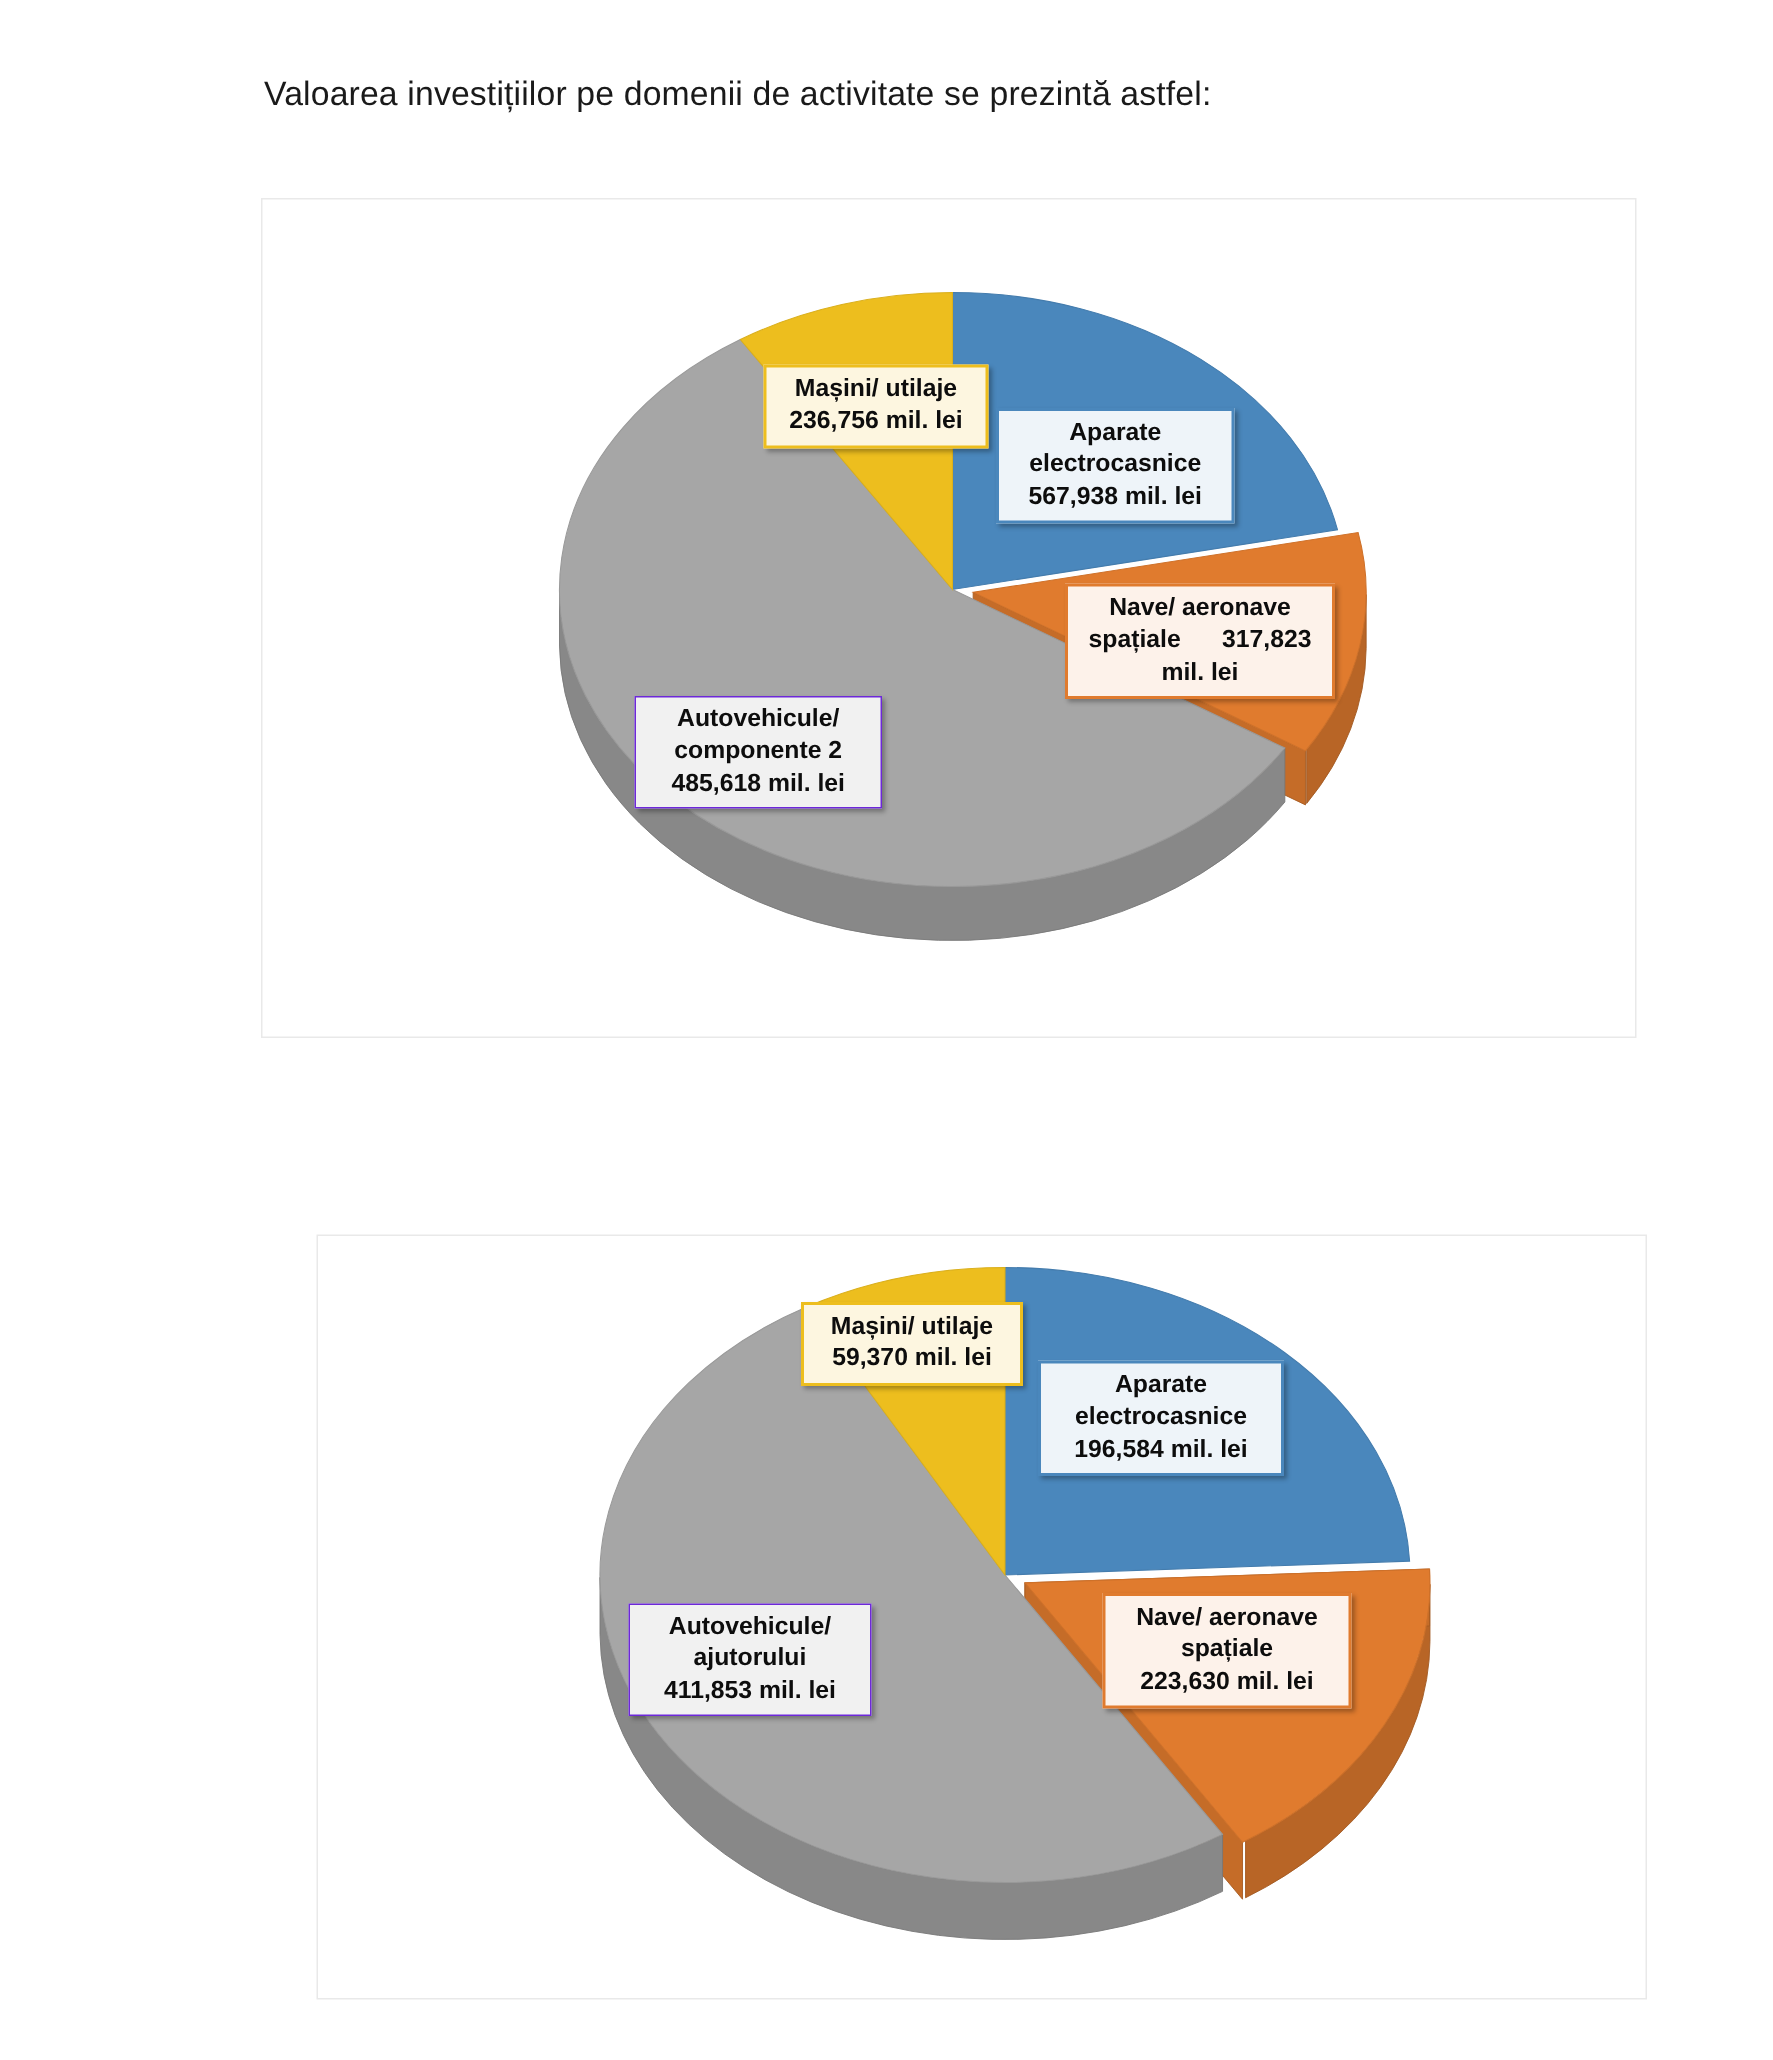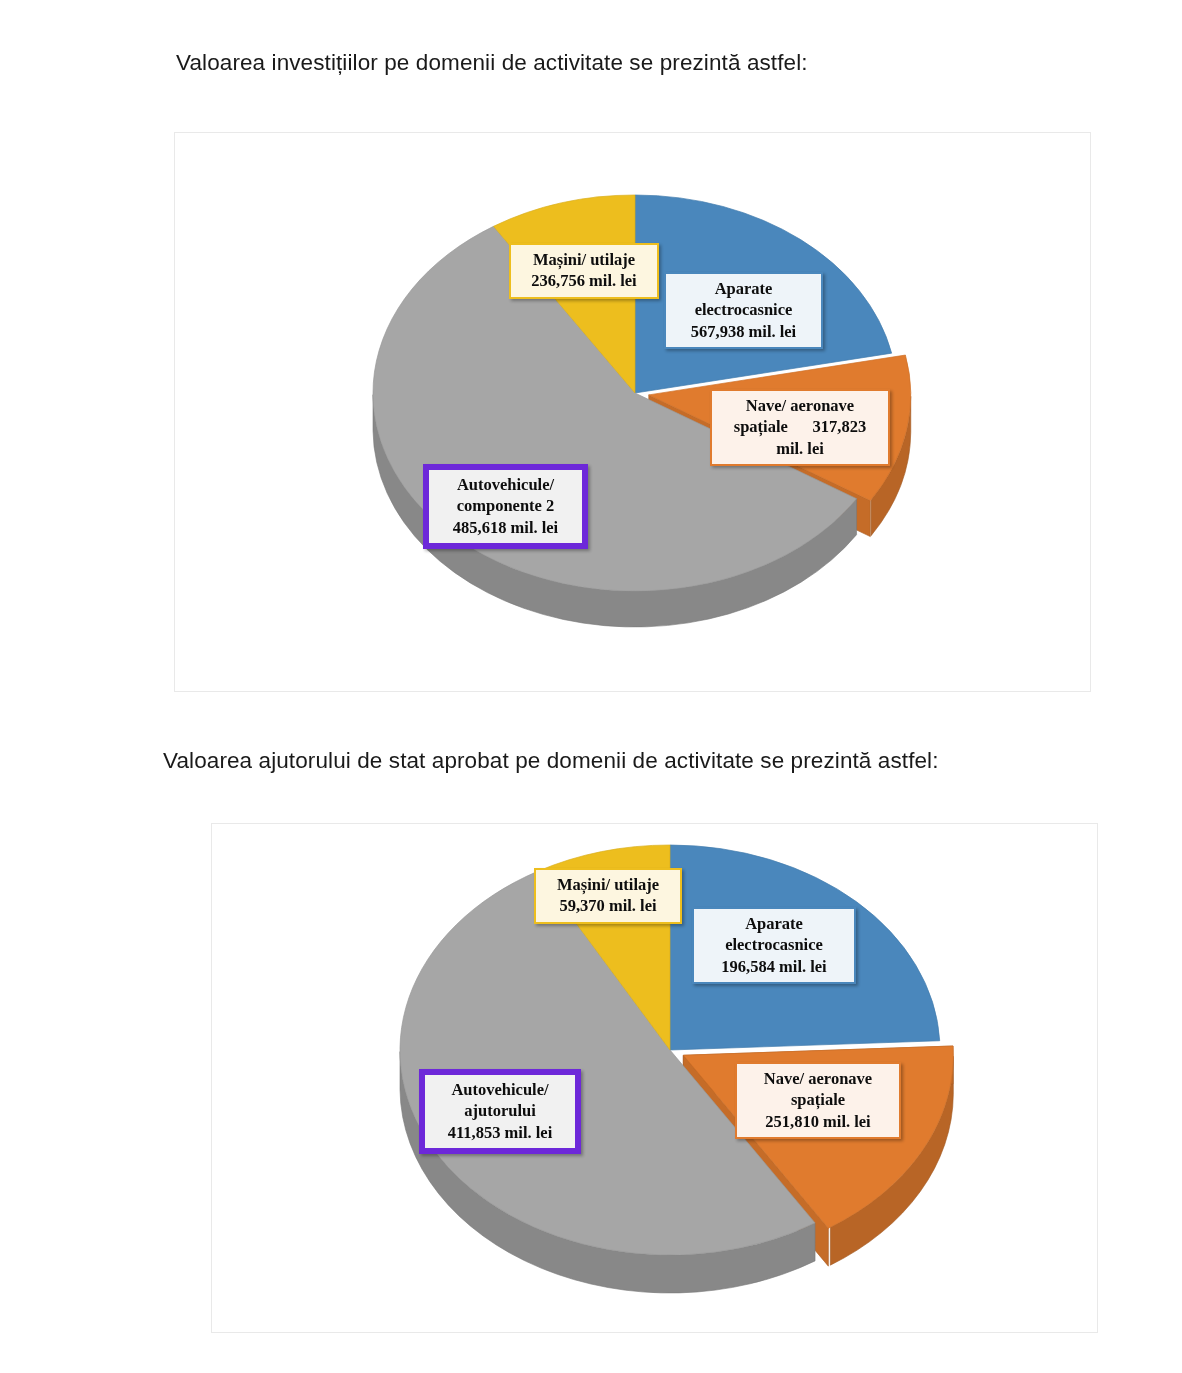--- a/index.html
+++ b/index.html
@@ -38,35 +38,35 @@
   #chart-frame-1 { left: 174px; top: 132px; width: 917px; height: 560px; }
   #chart-frame-2 { left: 211px; top: 823px; width: 887px; height: 510px; }
 
   .pie-wrap { position: absolute; }
   .pie-wrap svg { display: block; overflow: visible; }
 
   
   .callout {
     position: absolute;
     box-sizing: border-box;
-    font-family: Liberation Serif, serif;
+    font-family: Liberation Sans, sans-serif;
     font-weight: bold;
     color: #0d0d0d;
     text-align: center;
     line-height: 1.29;
     box-shadow: 2px 2px 3px rgba(0,0,0,0.30);
     padding: 4px 7px 5px 7px;
     background: #f2f2f2;
   }
   .callout .ln { display: block; white-space: pre; }
 
   .callout.blue   { background: #eef4f9; border: 2px solid #4a87bc; }
   .callout.orange { background: #fdf2ea; border: 2px solid #e07b2e; }
   .callout.gold   { background: #fdf6e0; border: 2px solid #edbe1e; }
-  .callout.gray   { background: #f1f1f1; border: 6px solid #6d28d9; }
+  .callout.gray   { background: #f1f1f1; border: 1px solid #6d28d9; }
 </style>
 </head>
 <body>
 
 <div class="page">
 
   <div class="intro-text" id="intro-1">Valoarea investițiilor pe domenii de activitate se prezintă astfel:</div>
 
   <div class="chart-frame" id="chart-frame-1">
 
@@ -103,21 +103,20 @@
       <span class="ln">mil. lei</span>
     </div>
 
     <div class="callout gray" id="c1-gray" style="left:248px; top:331px; width:165px; font-size:16.5px;">
       <span class="ln">Autovehicule/</span>
       <span class="ln">componente 2</span>
       <span class="ln">485,618 mil. lei</span>
     </div>
   </div>
 
-  <div class="intro-text" id="intro-2">Valoarea ajutorului de stat aprobat pe domenii de activitate se prezintă astfel:</div>
 
   <div class="chart-frame" id="chart-frame-2">
 
     <div class="pie-wrap" id="pie-wrap-2" style="left:186px; top:14px;">
       <svg width="560" height="470" viewBox="0 0 560 470" id="pie-svg-2">
           <g>
             <path d="M 555.3066999822561 218.24610846641406 A 270 205 0 0 1 432.3596919660155 389.1807333108717 L 432.3596919660155 427.1807333108717 A 270 205 0 0 0 555.3066999822561 256.24610846641406 Z" fill="#b86526" stroke="#a15921" stroke-width="0.6"></path>
             <path d="M 285.3098751168317 217.2519244684055 L 555.0347176344866 207.99925678210658 L 555.0347176344866 245.99925678210658 L 285.3098751168317 255.2519244684055 Z" fill="#c56c28" stroke="#a65b22" stroke-width="0.6"></path>
             <path d="M 285.3098751168317 217.2519244684055 L 430.3453857545355 390.1642830338827 L 430.3453857545355 428.1642830338827 L 285.3098751168317 255.2519244684055 Z" fill="#c56c28" stroke="#a65b22" stroke-width="0.6"></path>
             <path d="M 417.03551063770385 384.91235856547723 A 270 205 0 0 1 2.008367721350453 213.6139393733316 L 2.008367721350453 251.6139393733316 A 270 205 0 0 0 417.03551063770385 422.91235856547723 Z" fill="#888888" stroke="#787878" stroke-width="0.6"></path>
@@ -138,21 +137,21 @@
 
     <div class="callout blue" id="c2-blue" style="left:480px; top:83px; width:164px; font-size:16.5px;">
       <span class="ln">Aparate</span>
       <span class="ln">electrocasnice</span>
       <span class="ln">196,584 mil. lei</span>
     </div>
 
     <div class="callout orange" id="c2-orange" style="left:523px; top:238px; width:166px; font-size:16.5px;">
       <span class="ln">Nave/ aeronave</span>
       <span class="ln">spațiale</span>
-      <span class="ln">251,810 mil. lei</span>
+      <span class="ln">223,630 mil. lei</span>
     </div>
 
     <div class="callout gray" id="c2-gray" style="left:207px; top:245px; width:162px; font-size:16.5px;">
       <span class="ln">Autovehicule/</span>
       <span class="ln">ajutorului</span>
       <span class="ln">411,853 mil. lei</span>
     </div>
   </div>
 
 </div>

